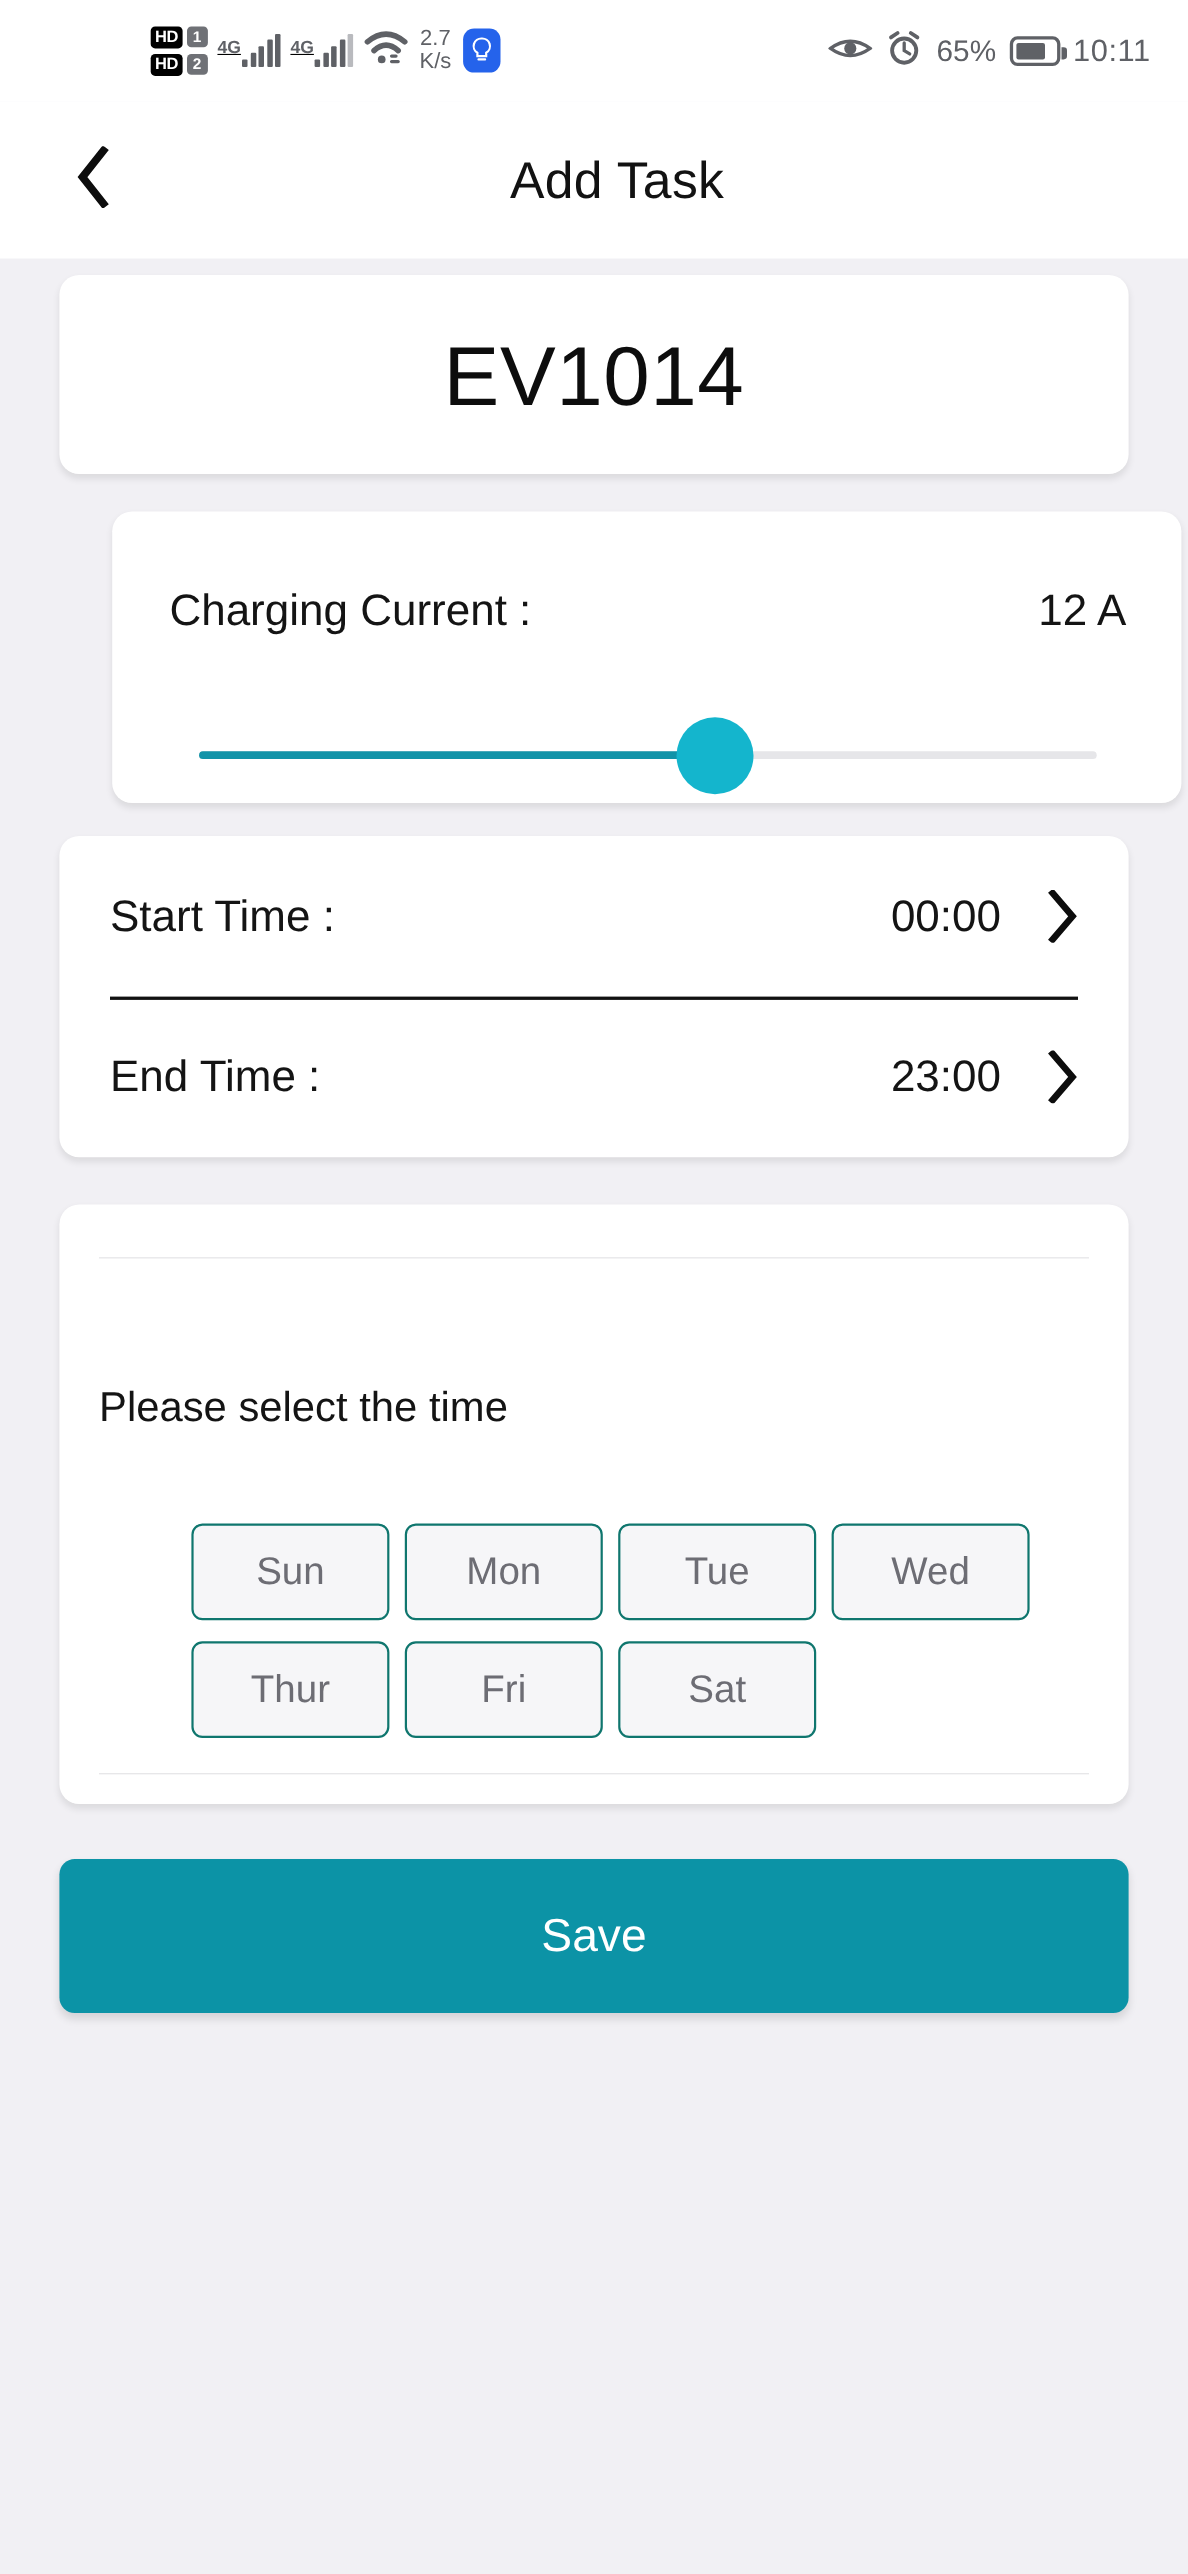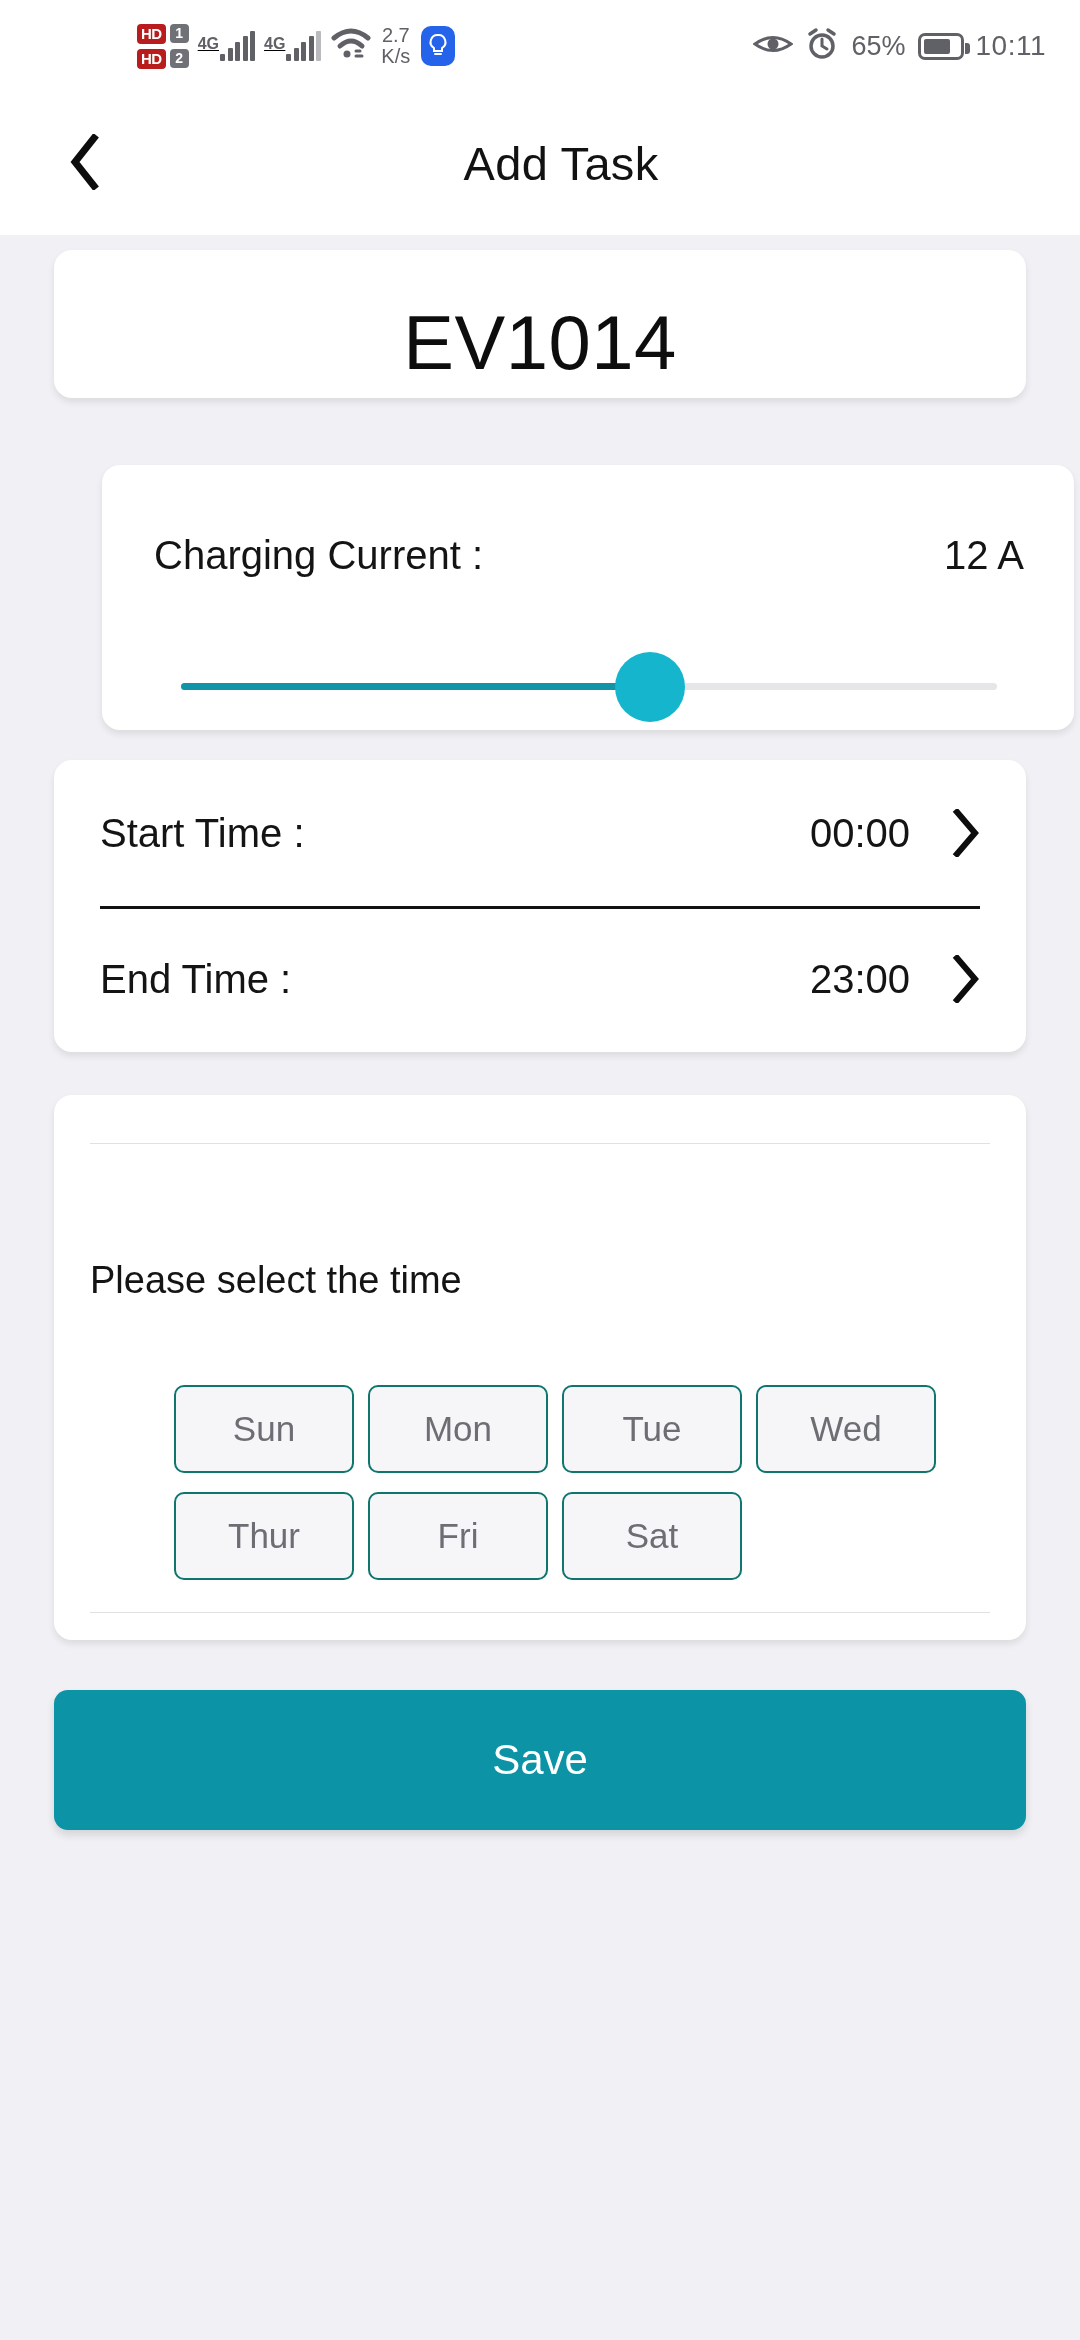--- a/index.html
+++ b/index.html
@@ -42,21 +42,21 @@
     position: absolute;
     right: 34px;
   }
   .hd-stack {
     display: flex;
     flex-direction: column;
     gap: 5px;
   }
   .hd-row { display: flex; align-items: center; gap: 4px; }
   .hd-badge {
-    background: #b91c1c;
+    background: #000000;
     color: #ffffff;
     font-size: 15px;
     font-weight: bold;
     border-radius: 4px;
     padding: 2px 4px;
     line-height: 16px;
     letter-spacing: -0.5px;
   }
   .sim-badge {
     background: #6f7176;
@@ -152,21 +152,21 @@
   
   .card {
     position: absolute;
     left: 54px;
     width: 972px;
     background: #ffffff;
     border-radius: 18px;
     box-shadow: 0 4px 7px rgba(0,0,0,0.09);
   }
 
-  #card-device { top: 250px; height: 148px; }
+  #card-device { top: 250px; height: 181px; }
   .device-name {
     width: 100%;
     text-align: center;
     line-height: 185px;
     font-size: 76px;
     color: #0d0d0d;
     letter-spacing: 0.5px;
   }
 
   #card-current { top: 465px; height: 265px; margin-left: 48px; }

